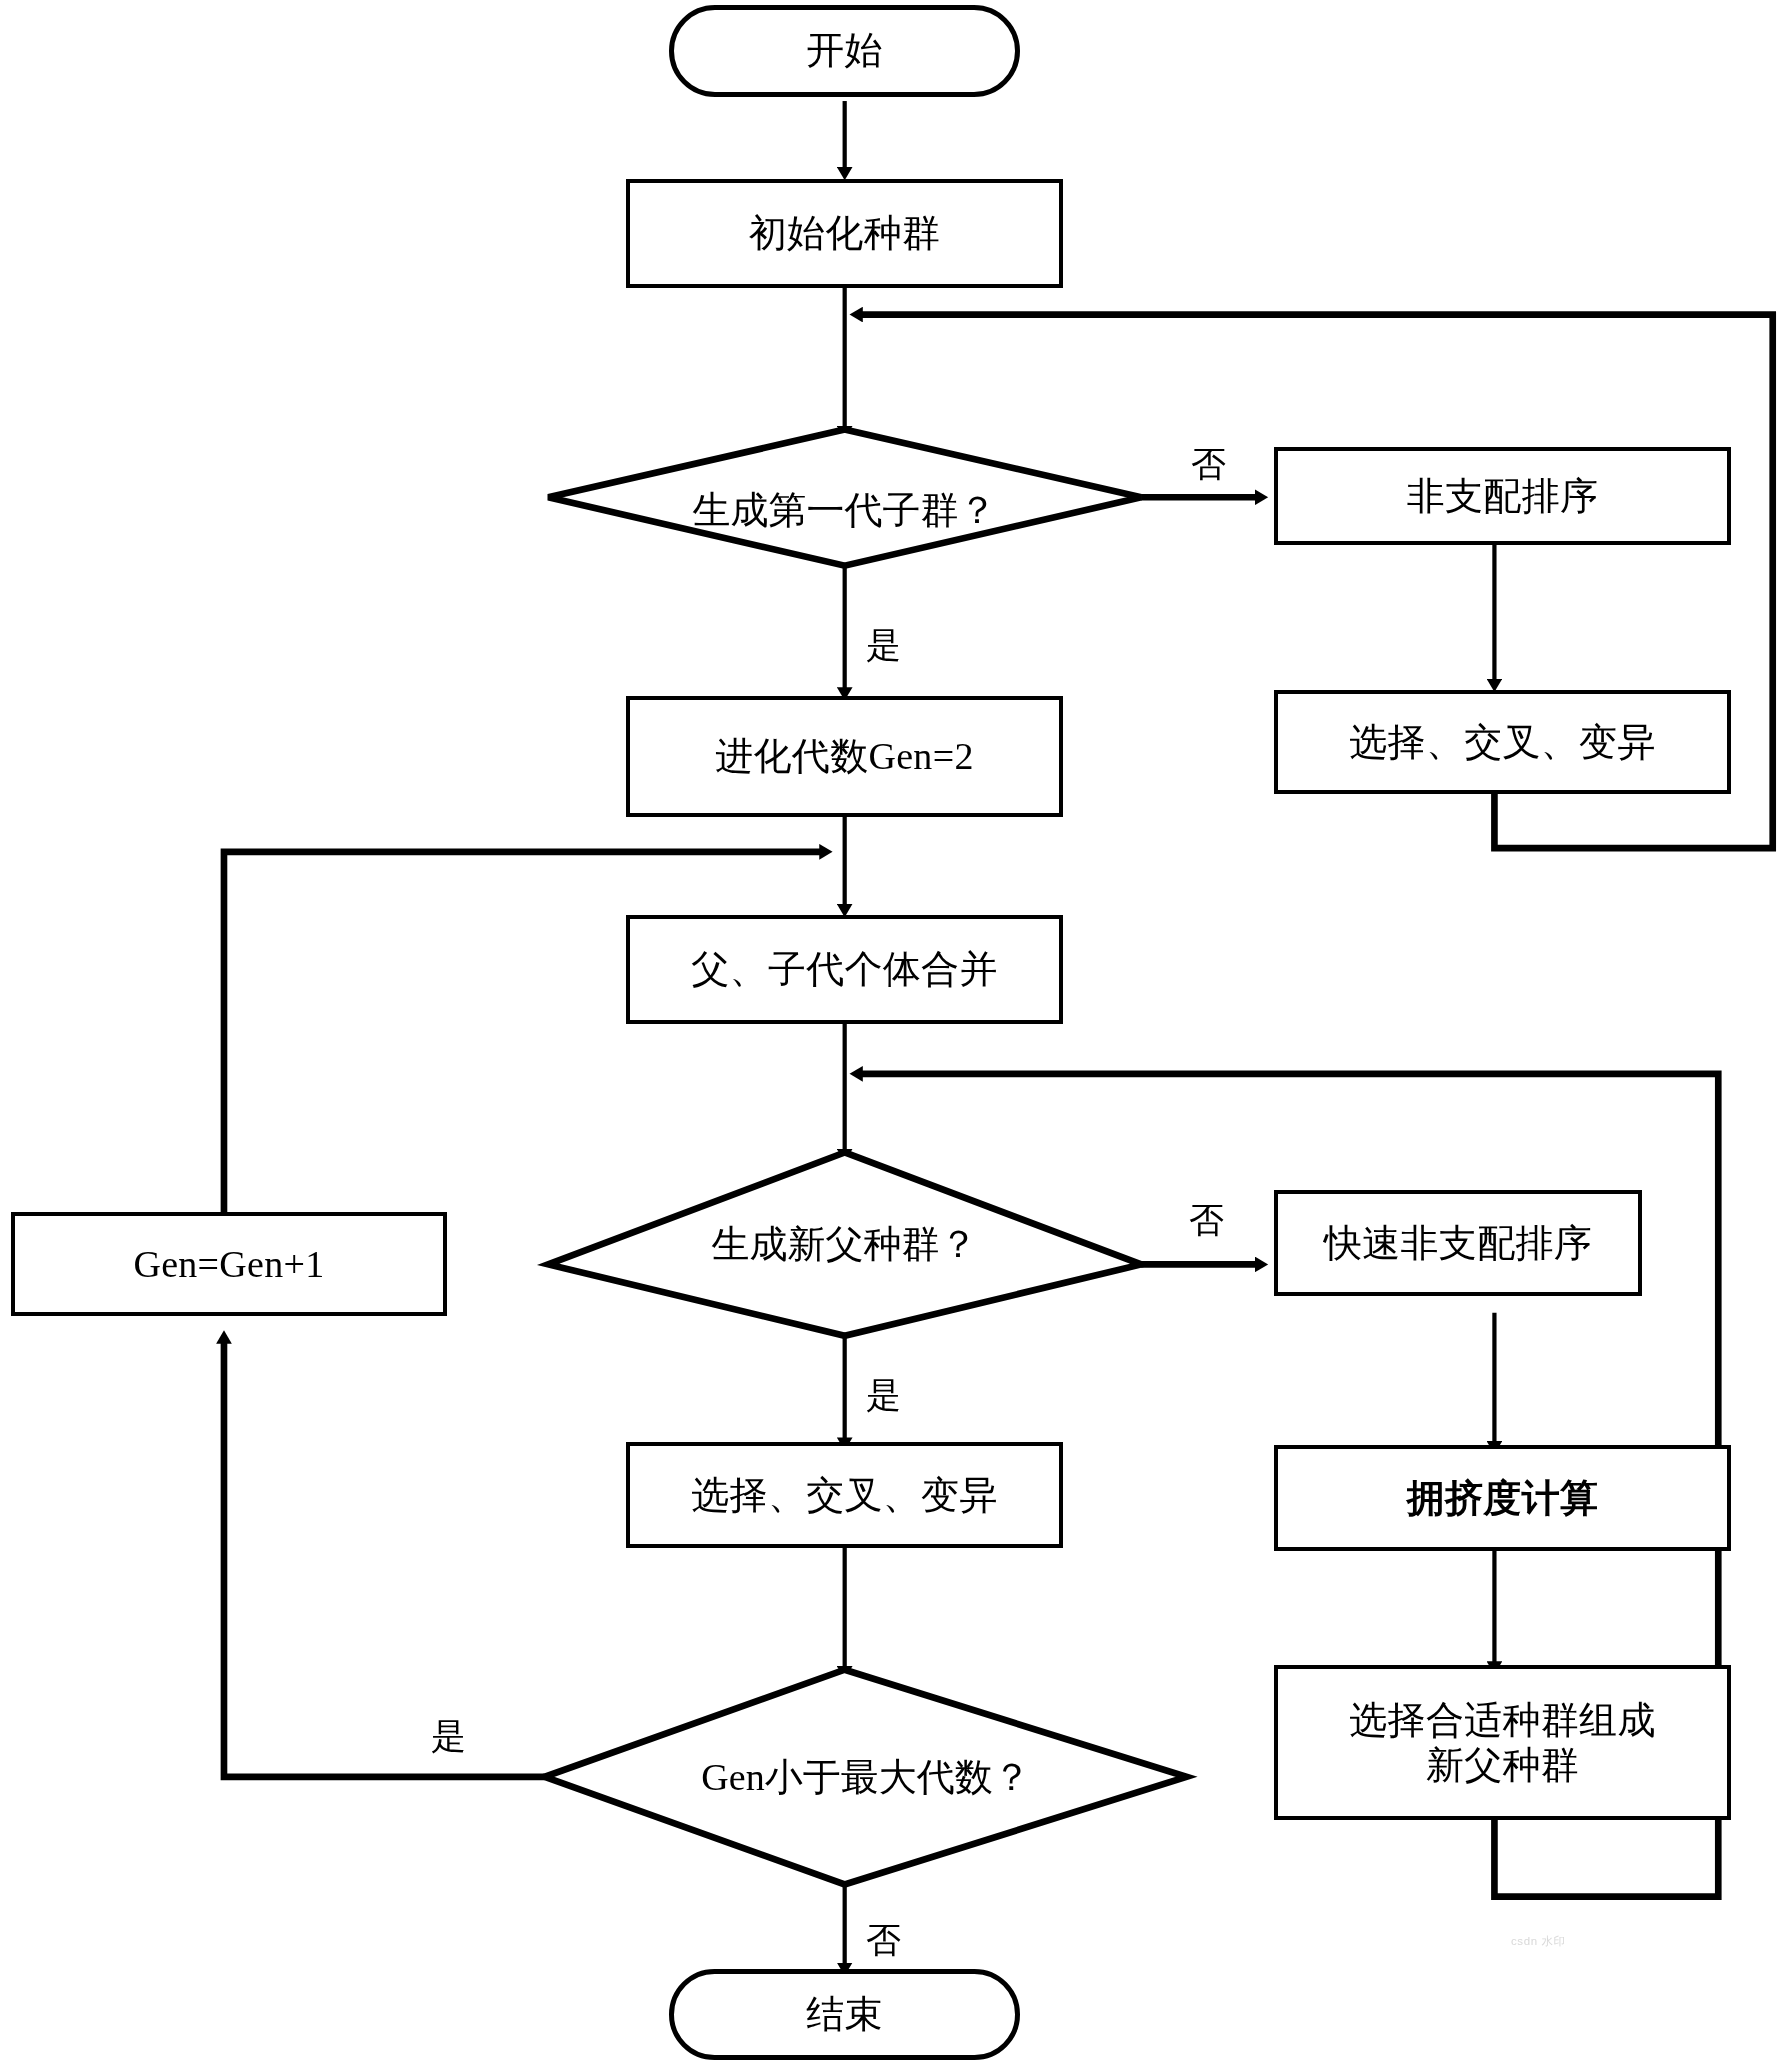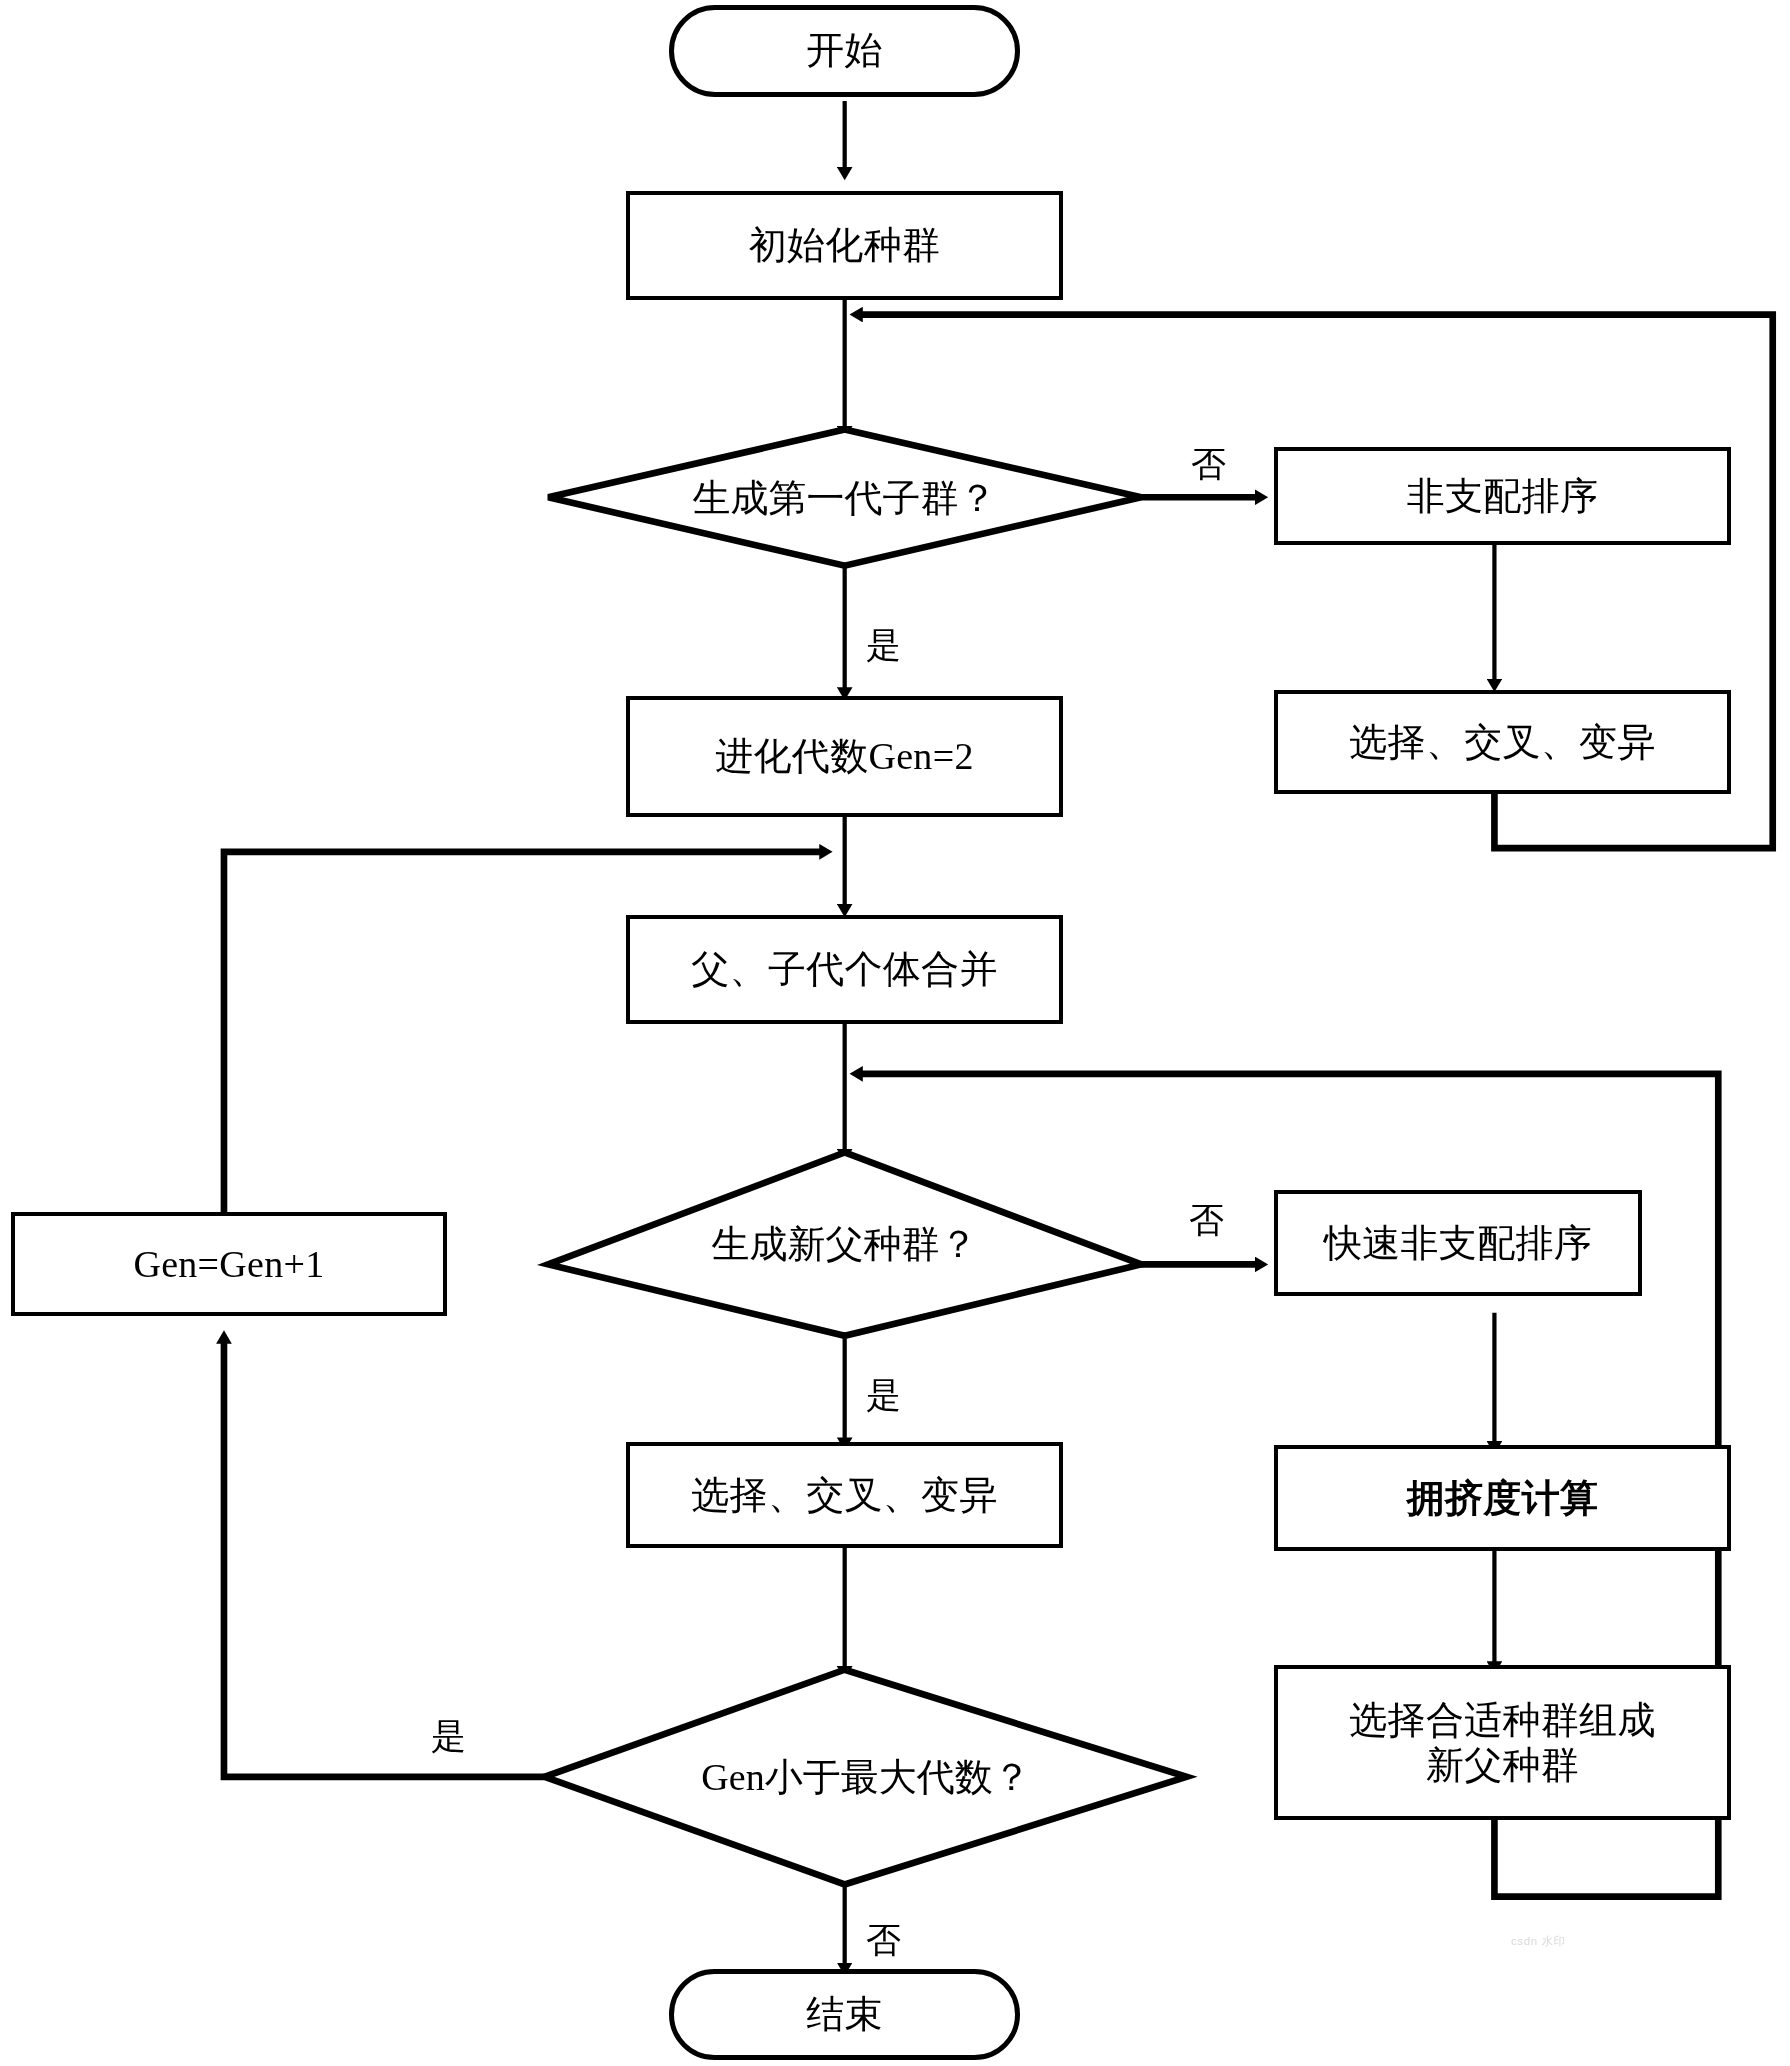--- a/index.html
+++ b/index.html
@@ -138,25 +138,25 @@
       <polygon points="1396,710 1886,822 1396,935 906,822" fill="#fff" stroke="#000" stroke-width="11"></polygon>
       <polygon points="1396,1905 1886,2090 1396,2208 906,2090" fill="#fff" stroke="#000" stroke-width="11"></polygon>
       <polygon points="1396,2760 1961,2937 1396,3115 900,2937" fill="#fff" stroke="#000" stroke-width="11"></polygon>
     </g>
   </svg>
 
   <div class="node node-term" style="left:669px; top:4.8px; width:351px; height:92px;">
     <span class="node-label">开始</span>
   </div>
 
-  <div class="node node-rect" style="left:626px; top:191px; width:437px; height:109px;">
+  <div class="node node-rect" style="left:626px; top:179px; width:437px; height:109px;">
     <span class="node-label">初始化种群</span>
   </div>
 
-  <div class="diamond-wrap" style="left:548px; top:430px; width:593px; height:136px;">
+  <div class="diamond-wrap" style="left:548px; top:442px; width:593px; height:136px;">
     <div class="diamond-label">生成第一代子群？</div>
   </div>
 
   <div class="node node-rect" style="left:1274px; top:447px; width:457px; height:98px;text-align:right;">
     <span class="node-label">非支配排序</span>
   </div>
 
   <div class="node node-rect" style="left:1274px; top:690px; width:457px; height:104px;">
     <span class="node-label">选择、交叉、变异</span>
   </div>

